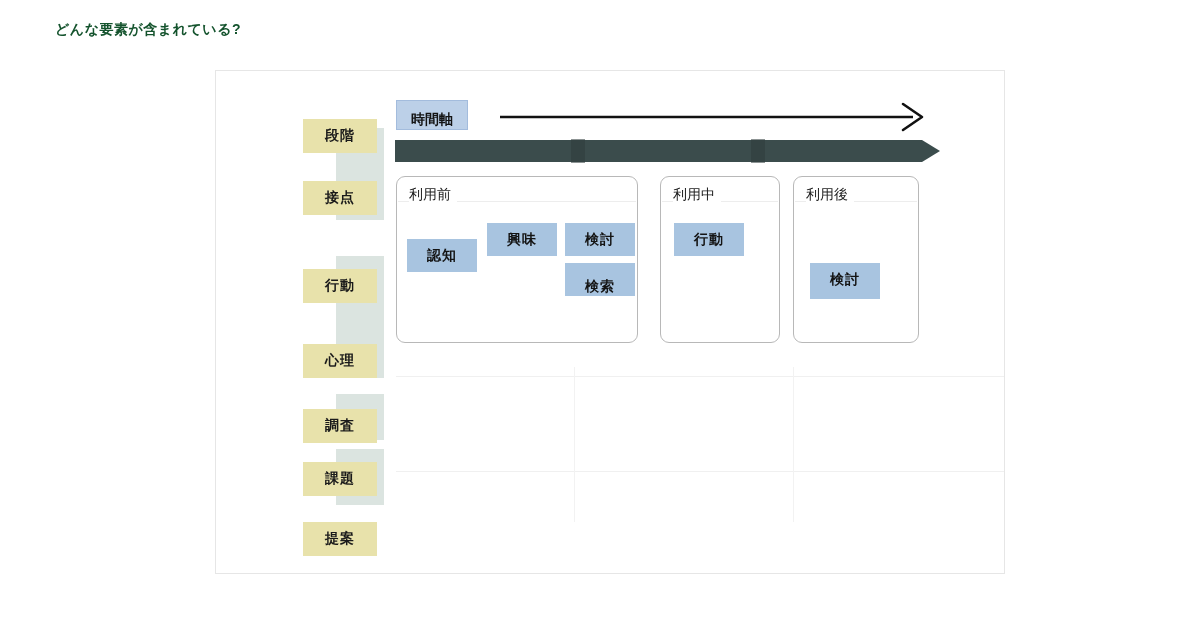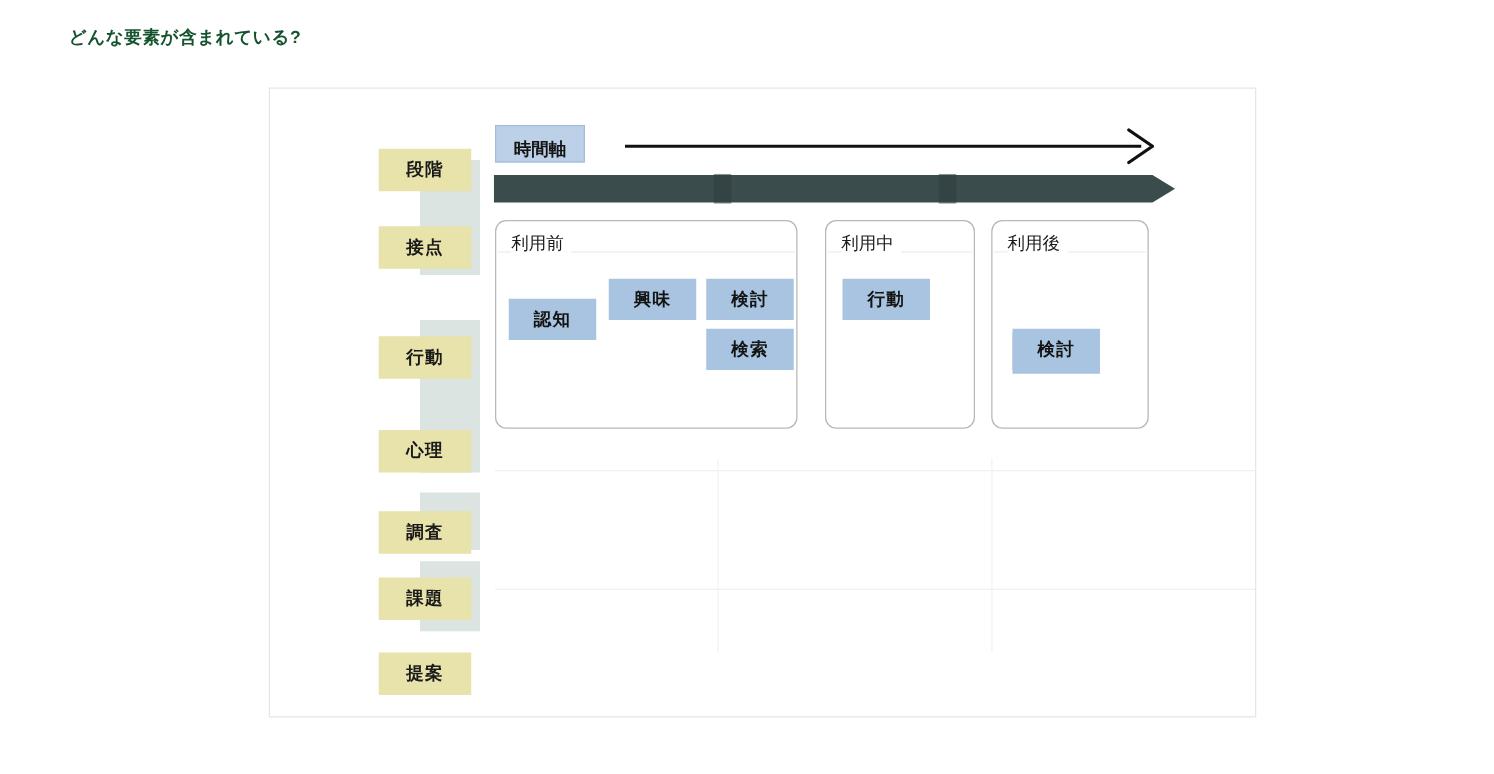--- a/index.html
+++ b/index.html
@@ -226,21 +226,21 @@
   <div class="card-body">
     <div class="item-chip" style="left:10px; top:16px; width:70px;">
       <span>認知</span>
     </div>
     <div class="item-chip" style="left:90px; top:0px; width:70px;">
       <span>興味</span>
     </div>
     <div class="item-chip" style="left:168px; top:0px; width:70px;">
       <span>検討</span>
     </div>
-    <div class="item-chip" style="left:168px; top:40px; width:70px;">
+    <div class="item-chip" style="left:168px; top:40px; width:70px;align-items:flex-end;">
       <span>検索</span>
     </div>
   </div>
 </div>
 
 <div class="stage-card" style="left:660px; width:120px; height:167px;">
   <div class="card-rule"></div>
   <div class="card-title">利用中</div>
   <div class="card-body">
     <div class="item-chip" style="left:13px; top:0px; width:70px;">

